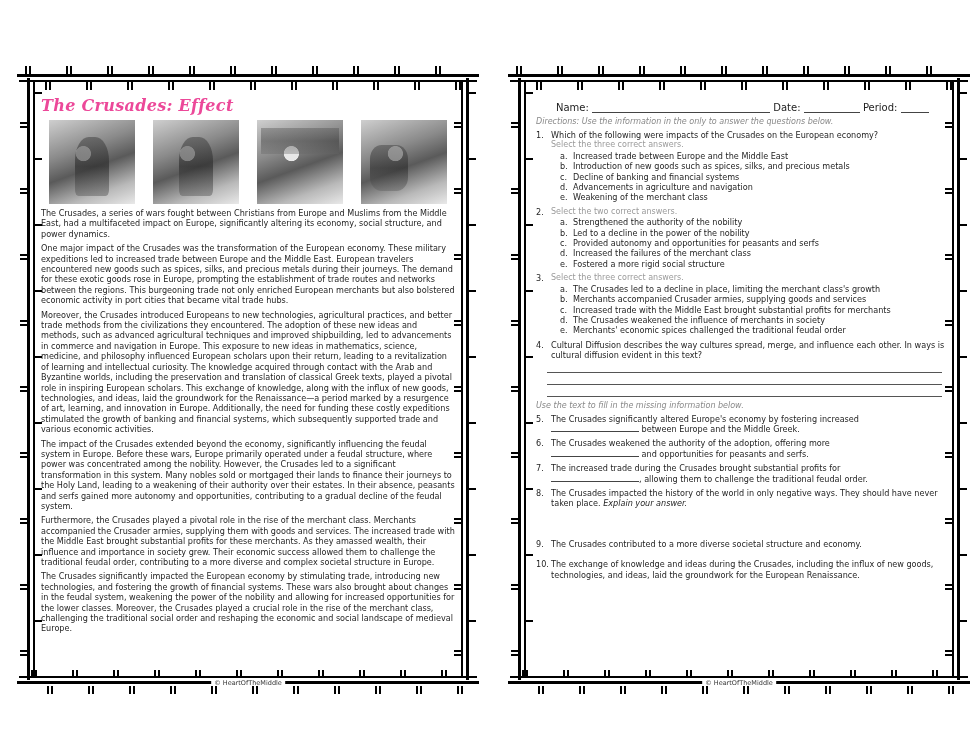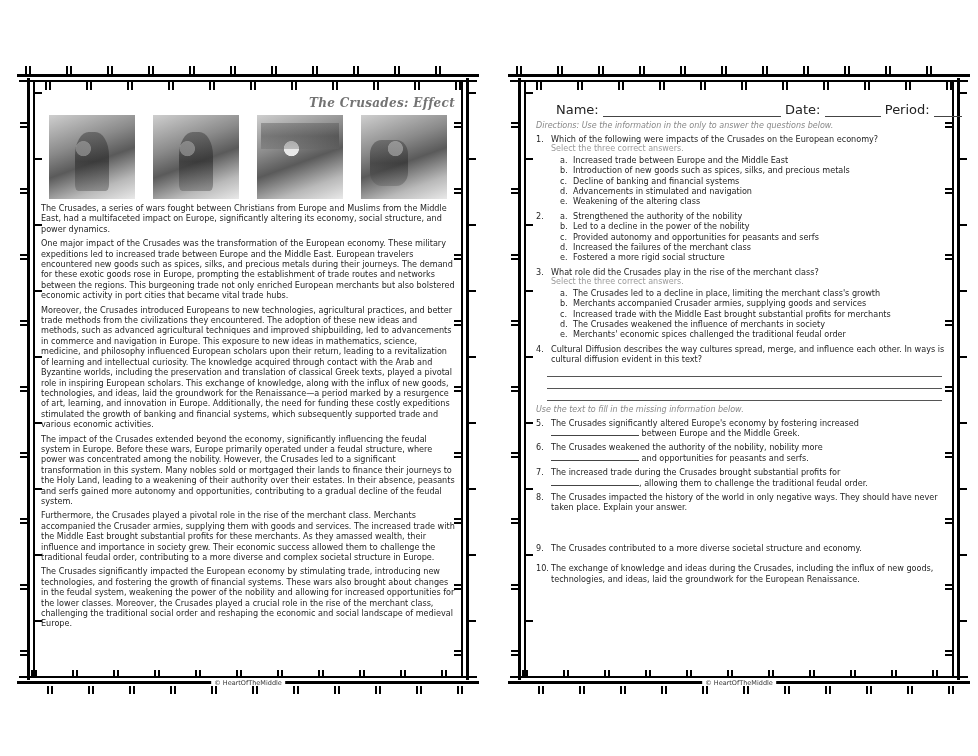--- a/index.html
+++ b/index.html
@@ -20,26 +20,26 @@
     .frame-right-a { position: absolute; right: 10px; top: 6px; bottom: 4px; width: 3px; background: #000; }
     .frame-right-b { position: absolute; right: 16px; top: 10px; bottom: 6px; width: 2px; background: #000; }
 
     .tick { position: absolute; background: #000; }
     .tick.t-up { width: 2px; height: 8px; }
     .tick.t-side { width: 7px; height: 2px; }
 
     .content { position: absolute; left: 24px; right: 24px; top: 16px; bottom: 18px; }
 
     .title {
-      text-align: right;
+      text-align: left;
       font-family: "DejaVu Serif", serif;
       font-weight: bold;
       font-style: italic;
-      font-size: 12px;
-      color: #737373;
+      font-size: 16px;
+      color: #ec4899;
       letter-spacing: 0.3px;
       margin-top: 8px;
     }
     .images { display: flex; justify-content: space-between; margin: 5px 8px 4px 8px; }
     .img {
       width: 86px; height: 84px;
       background:
         radial-gradient(circle at 40% 40%, #e8e8e8 0 10%, transparent 11%),
         linear-gradient(160deg, #cfcfcf 0%, #8a8a8a 35%, #5a5a5a 55%, #b9b9b9 80%, #e9e9e9 100%);
       position: relative;
@@ -62,34 +62,34 @@
       text-align: left;
     }
 
     .copyright {
       position: absolute; left: 50%; transform: translateX(-50%);
       bottom: -3px;
       font-size: 6.5px; color: #333; background: #fff; padding: 0 3px;
     }
 
     
-    .name-row { font-size: 13px; color: #222; margin: 14px 0 0 24px; white-space: nowrap; }
+    .name-row { font-size: 10px; color: #222; margin: 14px 0 0 24px; white-space: nowrap; }
     .blank { display: inline-block; border-bottom: 1px solid #444; vertical-align: bottom; height: 8px; }
     .directions { font-size: 8px; font-style: italic; color: #888; margin: 4px 0 4px 4px; }
     .q { display: flex; font-size: 8.1px; line-height: 10.4px; color: #1e1e1e; margin-left: 4px; }
     .q .num { width: 15px; flex-shrink: 0; }
     .q .body { flex: 1; }
     .hint { color: #9a9a9a; font-size: 8px; }
     .opts { margin-left: 9px; }
     .opt { display: flex; }
     .opt .letter { width: 13px; flex-shrink: 0; }
     .qblock { margin-bottom: 4px; }
     .answer-line { border-bottom: 1px solid #555; height: 12px; margin-left: 15px; margin-right: 4px; }
     .fill { display: inline-block; border-bottom: 1px solid #444; width: 88px; height: 8px; }
-    .em { }
+    .em { font-style: italic; }
   </style>
 </head>
 <body>
 
 <div class="page left">
   <div class="frame-outer-top"></div>
   <div class="frame-inner-top"></div>
   <div class="frame-outer-bottom"></div>
   <div class="frame-inner-bottom"></div>
   <div class="frame-left-a"></div>
@@ -296,33 +296,34 @@
             <div class="opt">
                 <span class="letter">b.</span>
                 <span>Introduction of new goods such as spices, silks, and precious metals</span>
               </div>
             <div class="opt">
                 <span class="letter">c.</span>
                 <span>Decline of banking and financial systems</span>
               </div>
             <div class="opt">
                 <span class="letter">d.</span>
-                <span>Advancements in stimulated and navigation</span>
+                <span>Advancements in agriculture and navigation</span>
               </div>
             <div class="opt">
                 <span class="letter">e.</span>
-                <span>Weakening of the altering class</span>
+                <span>Weakening of the merchant class</span>
               </div>
           </div>
         </div>
       </div>
 
       <div class="q qblock">
         <div class="num">2.</div>
         <div class="body">
+          <div class="hint">Select the two correct answers.</div>
           <div class="opts">
             <div class="opt">
                 <span class="letter">a.</span>
                 <span>Strengthened the authority of the nobility</span>
               </div>
             <div class="opt">
                 <span class="letter">b.</span>
                 <span>Led to a decline in the power of the nobility</span>
               </div>
             <div class="opt">
@@ -337,21 +338,20 @@
                 <span class="letter">e.</span>
                 <span>Fostered a more rigid social structure</span>
               </div>
           </div>
         </div>
       </div>
 
       <div class="q qblock">
         <div class="num">3.</div>
         <div class="body">
-          <div>What role did the Crusades play in the rise of the merchant class?</div>
           <div class="hint">Select the three correct answers.</div>
           <div class="opts">
             <div class="opt">
                 <span class="letter">a.</span>
                 <span>The Crusades led to a decline in place, limiting the merchant class's growth</span>
               </div>
             <div class="opt">
                 <span class="letter">b.</span>
                 <span>Merchants accompanied Crusader armies, supplying goods and services</span>
               </div>
@@ -381,21 +381,21 @@
     <div class="answer-line" style="margin-bottom:4px"></div>
 
     <div class="directions">Use the text to fill in the missing information below.</div>
 
     <div class="q qblock">
       <div class="num">5.</div>
       <div class="body"><span>The Crusades significantly altered Europe's economy by fostering increased</span><br><span class="fill"></span><span> between Europe and the Middle Greek.</span></div>
     </div>
     <div class="q qblock">
       <div class="num">6.</div>
-      <div class="body"><span>The Crusades weakened the authority of the nobility, nobility more</span><br><span class="fill"></span><span> and opportunities for peasants and serfs.</span></div>
+      <div class="body"><span>The Crusades weakened the authority of the adoption, offering more</span><br><span class="fill"></span><span> and opportunities for peasants and serfs.</span></div>
     </div>
     <div class="q qblock">
       <div class="num">7.</div>
       <div class="body"><span>The increased trade during the Crusades brought substantial profits for</span><br><span class="fill"></span><span>, allowing them to challenge the traditional feudal order.</span></div>
     </div>
 
 
     <div class="q" style="margin-bottom:30px">
       <div class="num">8.</div>
       <div class="body"><span>The Crusades impacted the history of the world in only negative ways. They should have never taken place. </span><span class="em">Explain your answer.</span></div>

